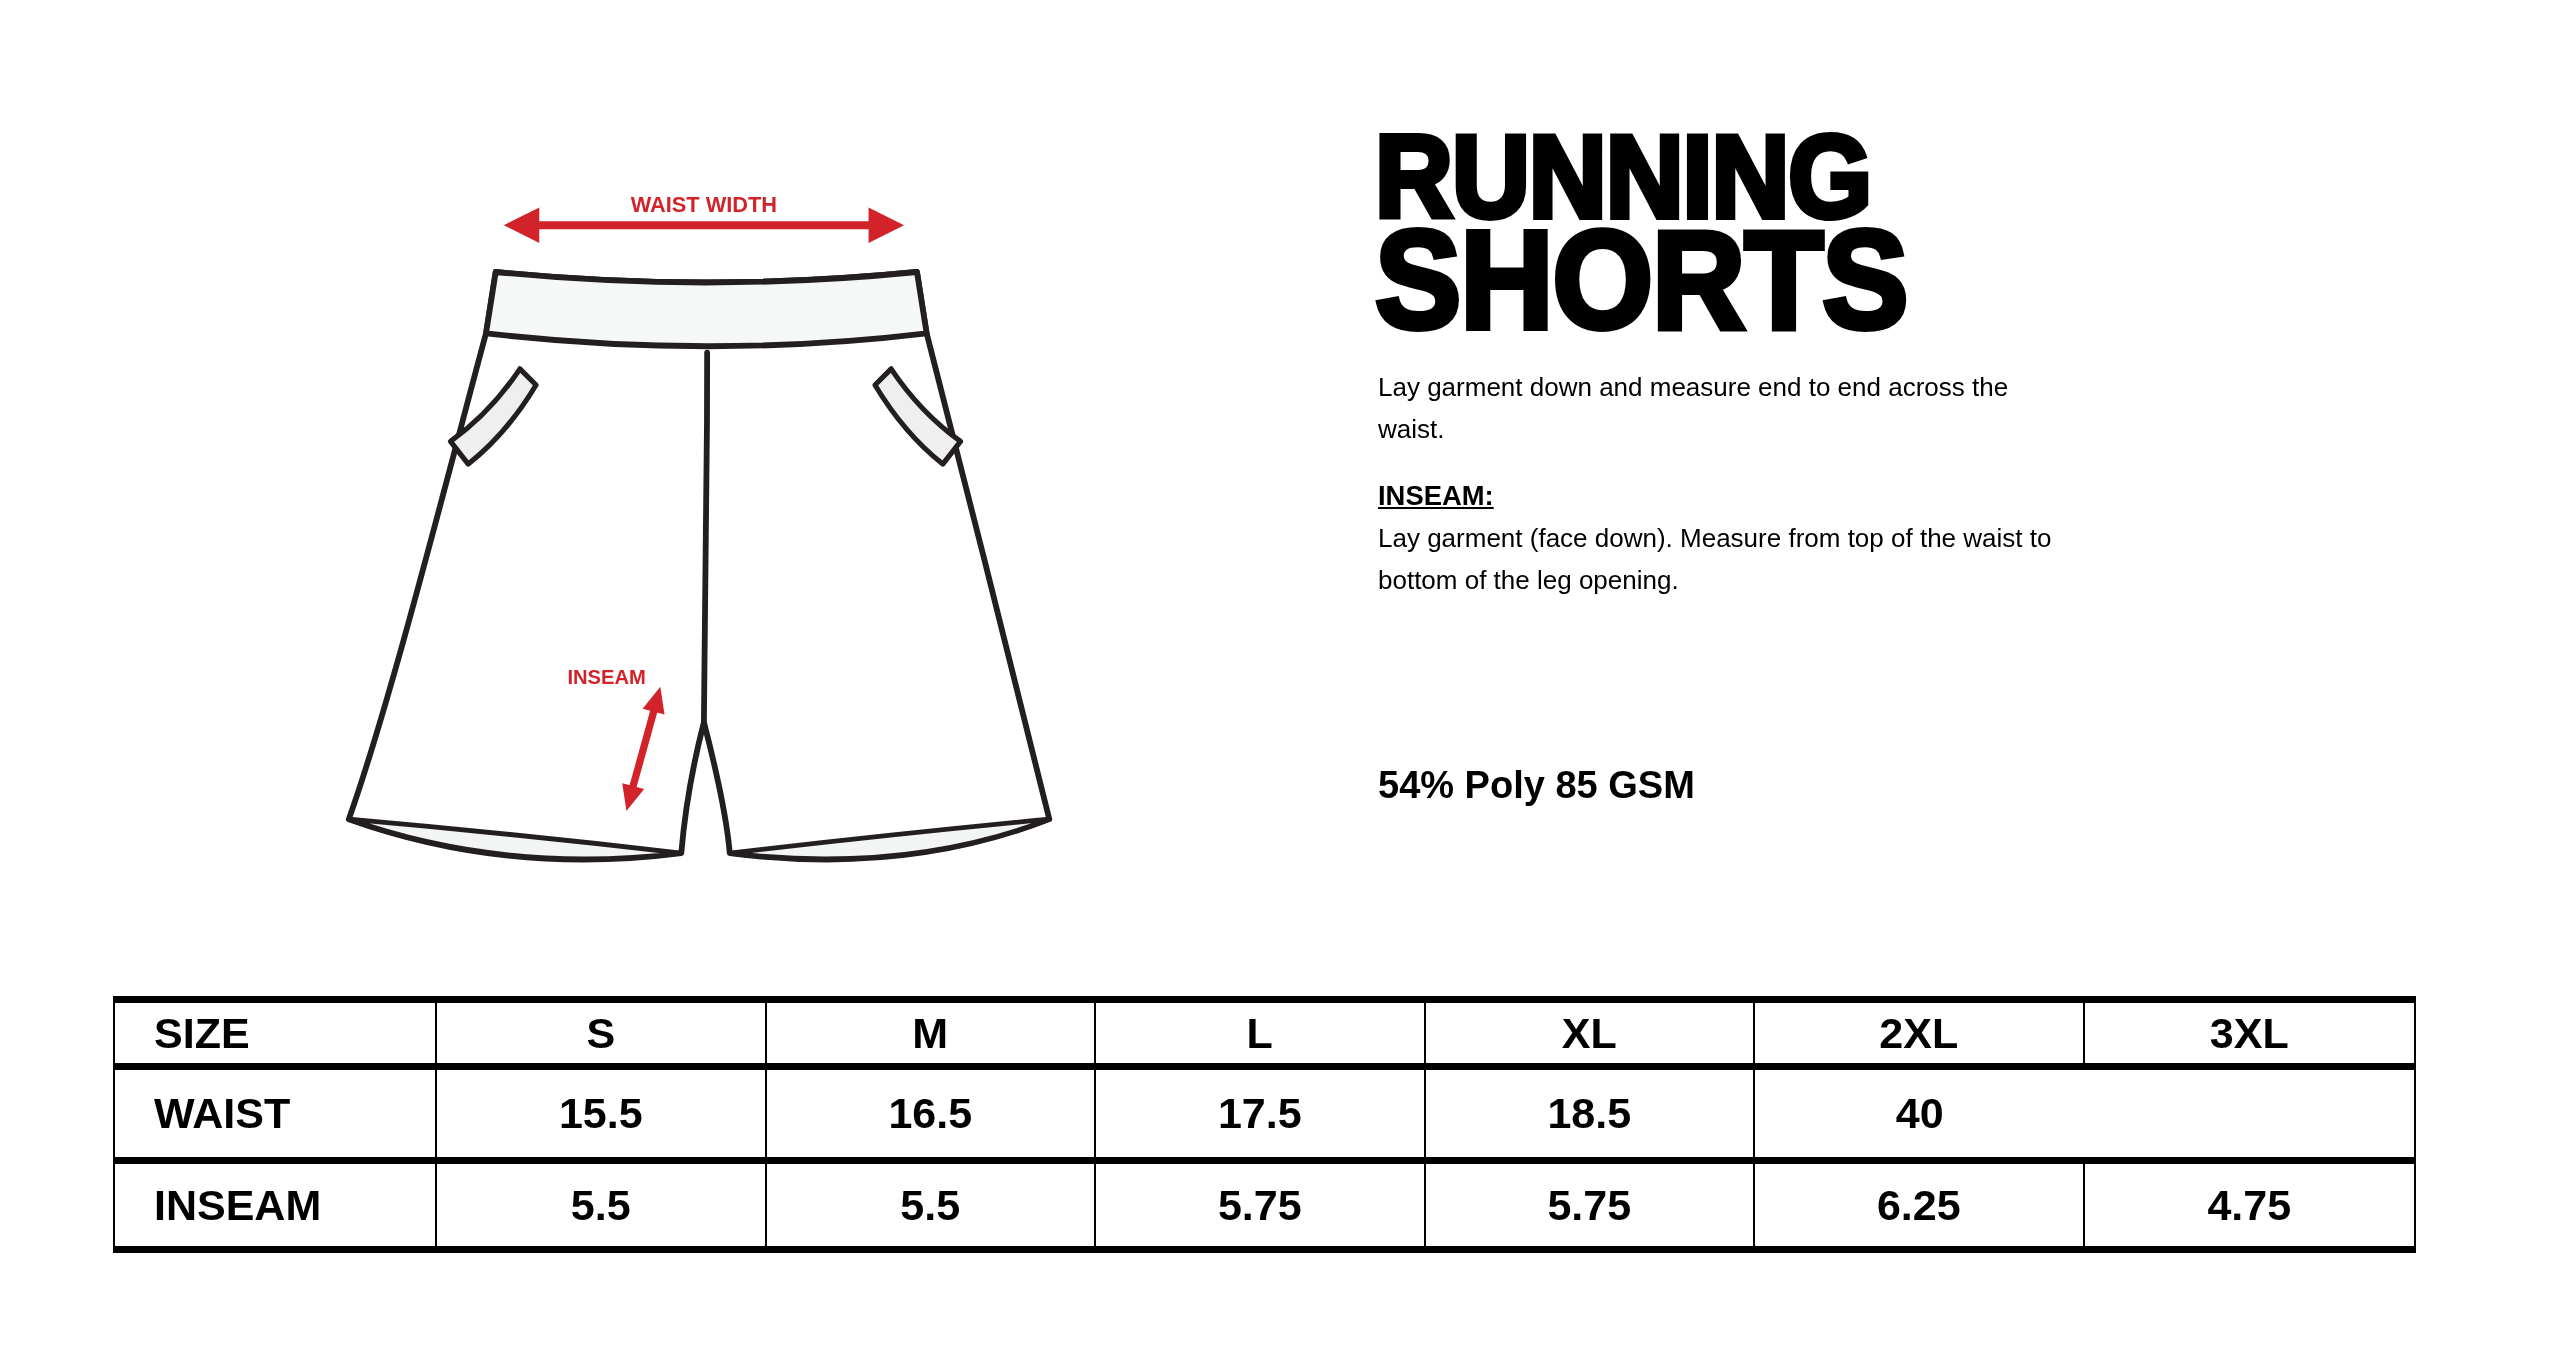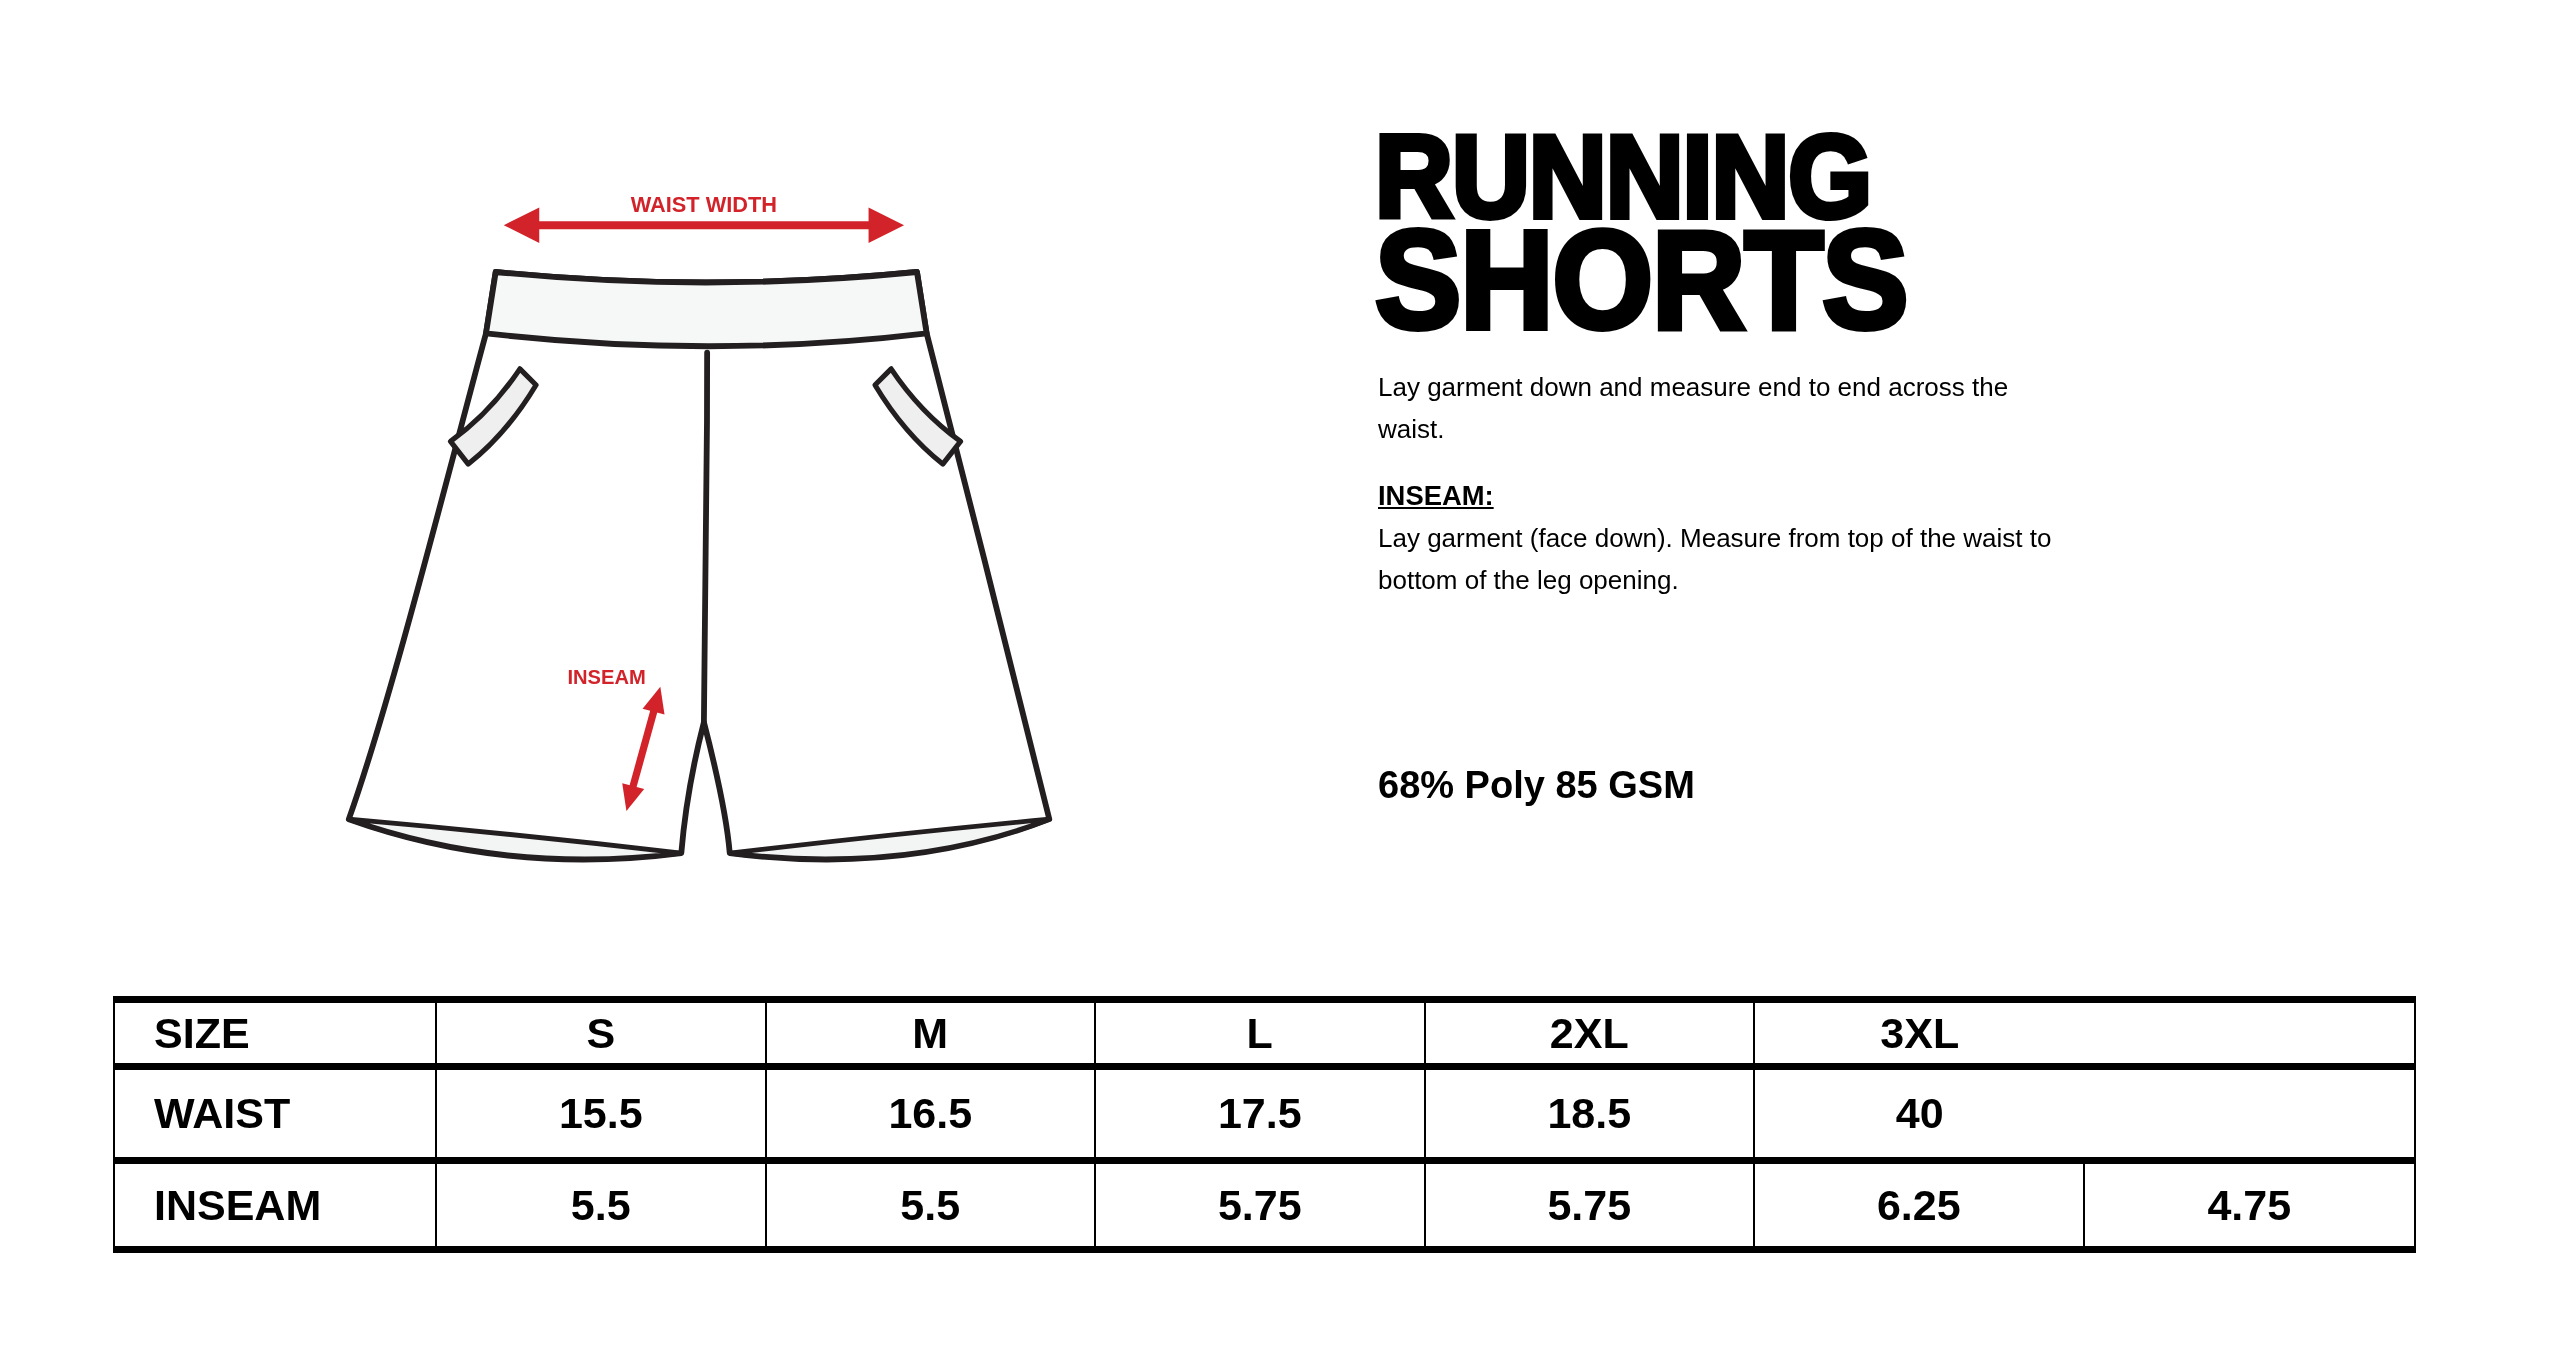--- a/index.html
+++ b/index.html
@@ -82,28 +82,29 @@
 
 <div class="instructions">
   <p class="ins-line">Lay garment down and measure end to end across the</p>
   <p class="ins-line">waist.</p>
 
   <p class="ins-heading para2">INSEAM:</p>
   <p class="ins-line">Lay garment (face down). Measure from top of the waist to</p>
   <p class="ins-line">bottom of the leg opening.</p>
 </div>
 
-<div class="fabric">68% Poly 85 GSM</div>
+<div class="fabric">54% Poly 85 GSM</div>
 
 <div class="size-table">
   <div class="t-row r0">
     <div class="t-cell lbl">SIZE</div>
     <div class="t-cell">S</div>
     <div class="t-cell">M</div>
     <div class="t-cell">L</div>
+    <div class="t-cell">XL</div>
     <div class="t-cell">2XL</div>
     <div class="t-cell">3XL</div>
   </div>
   <div class="t-row r1">
     <div class="t-cell lbl">WAIST</div>
     <div class="t-cell">15.5</div>
     <div class="t-cell">16.5</div>
     <div class="t-cell">17.5</div>
     <div class="t-cell">18.5</div>
     <div class="t-cell">40</div>

